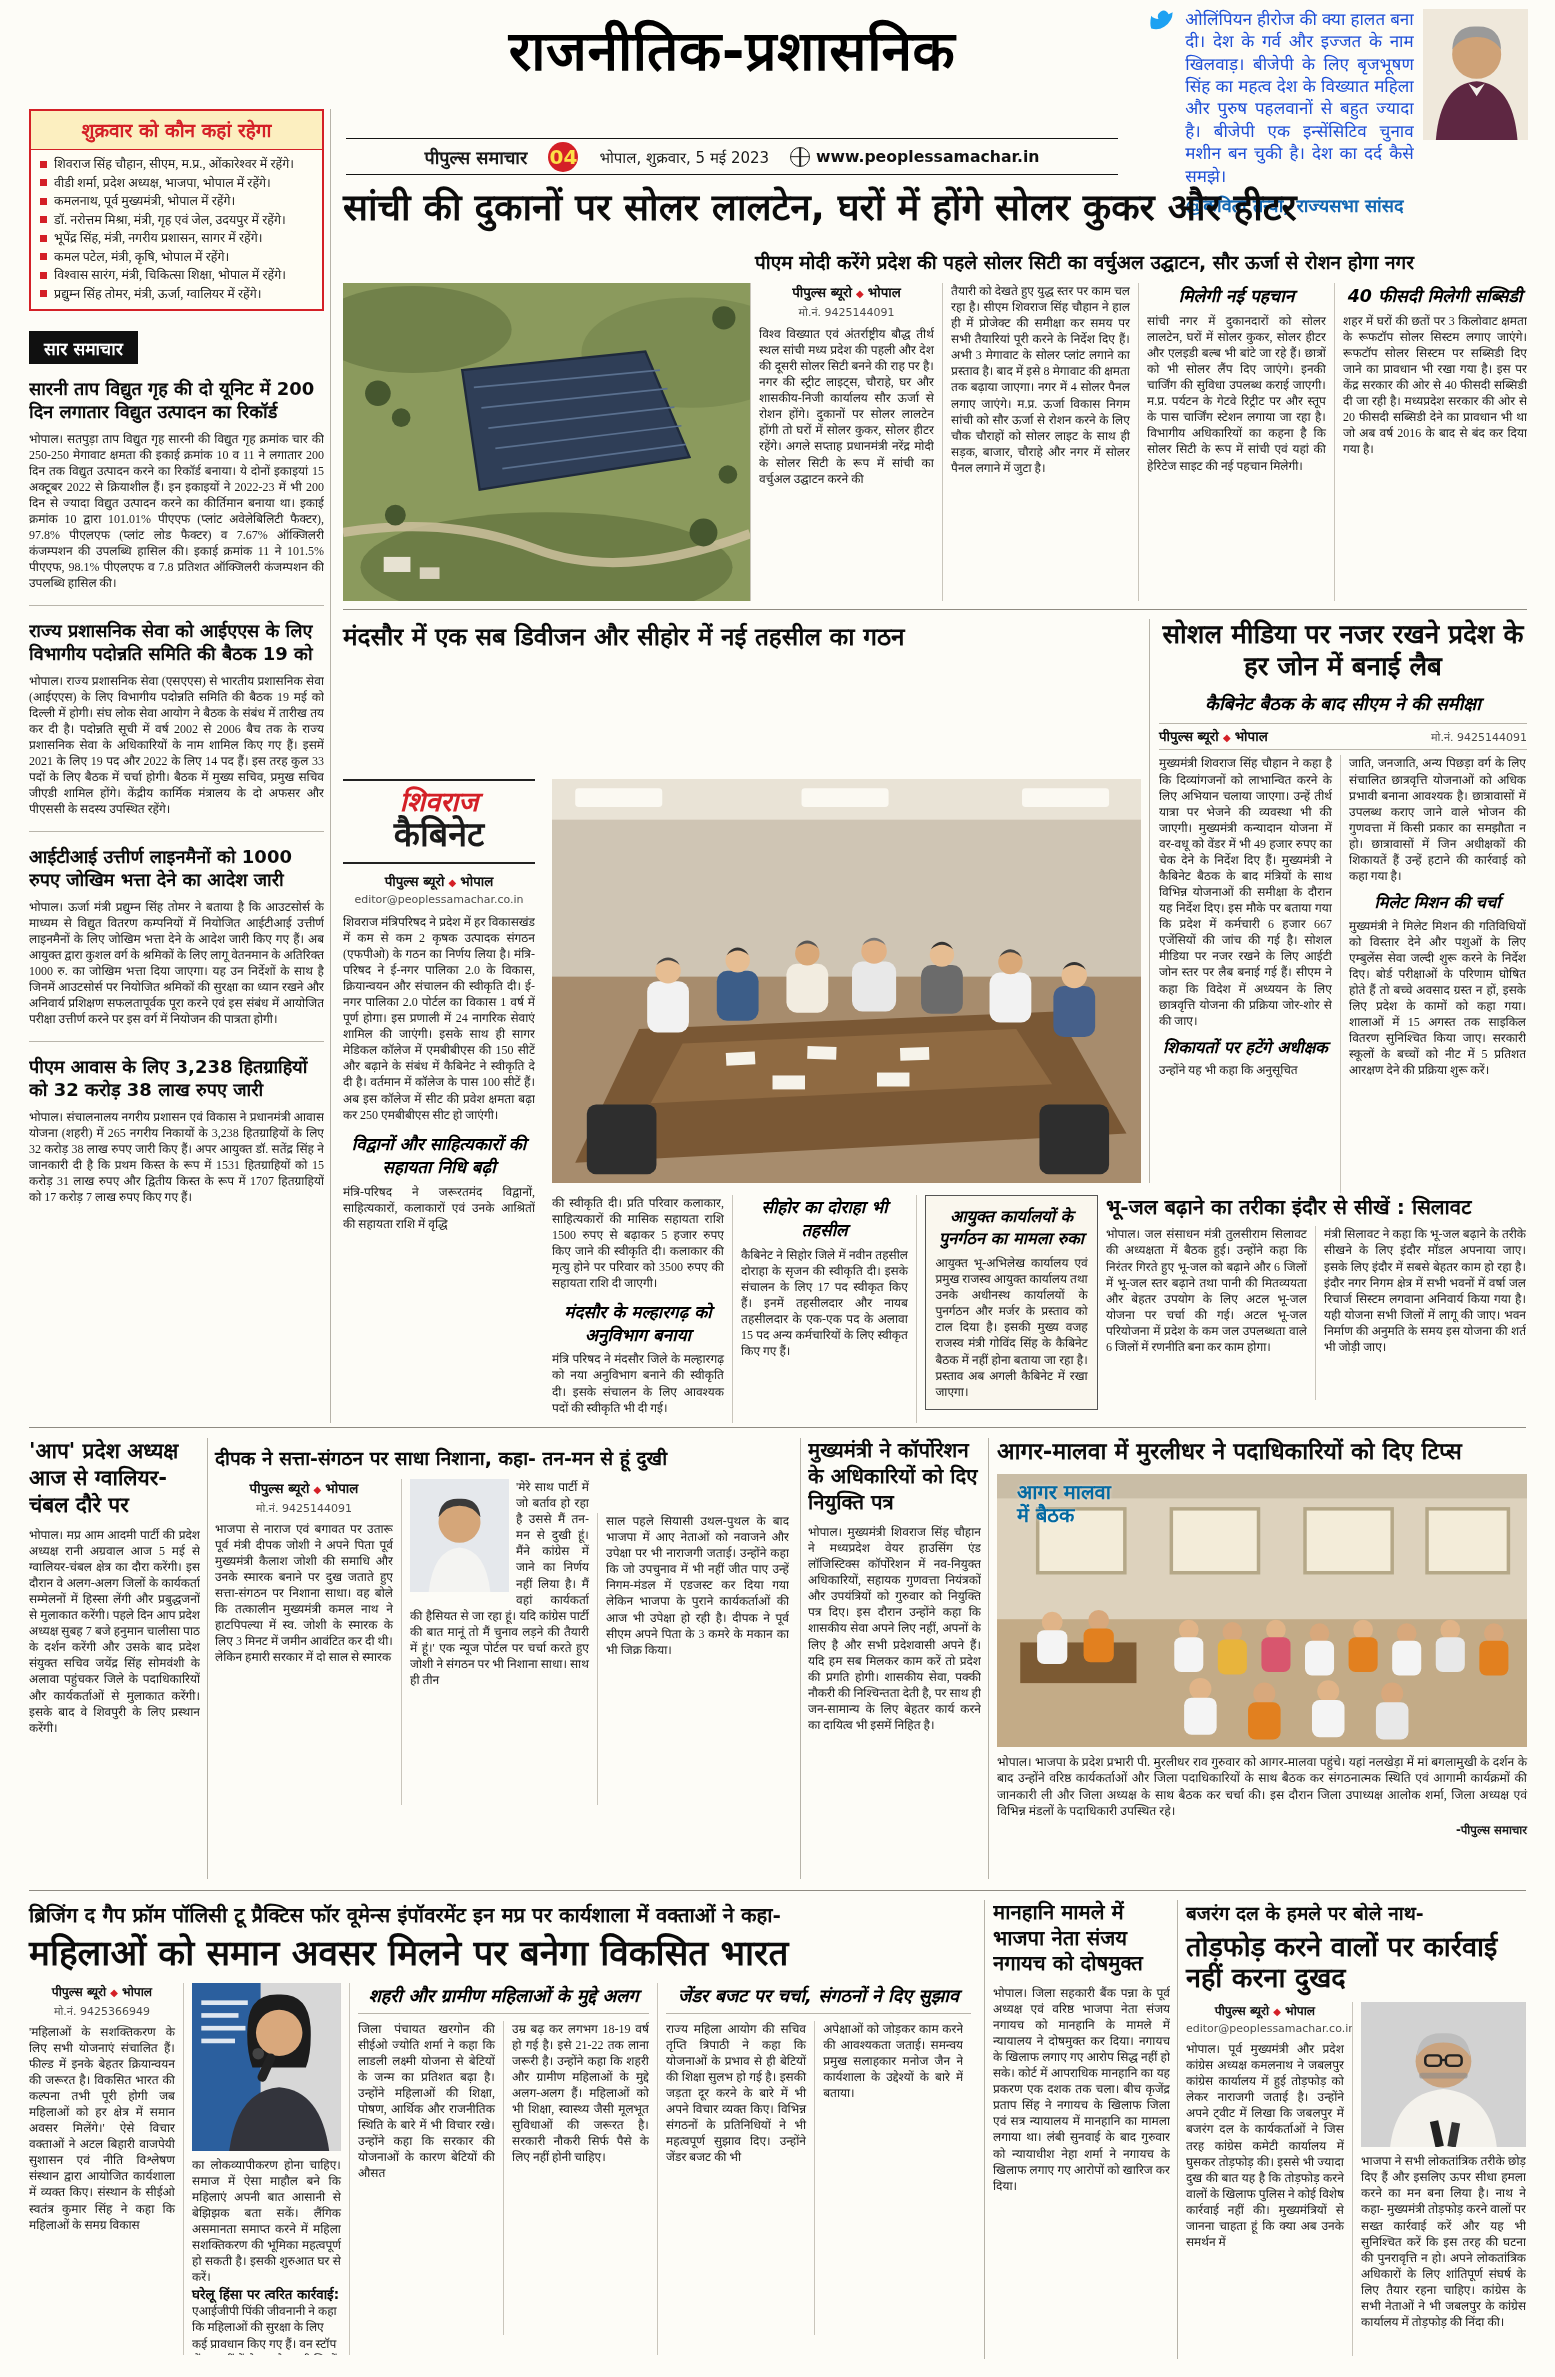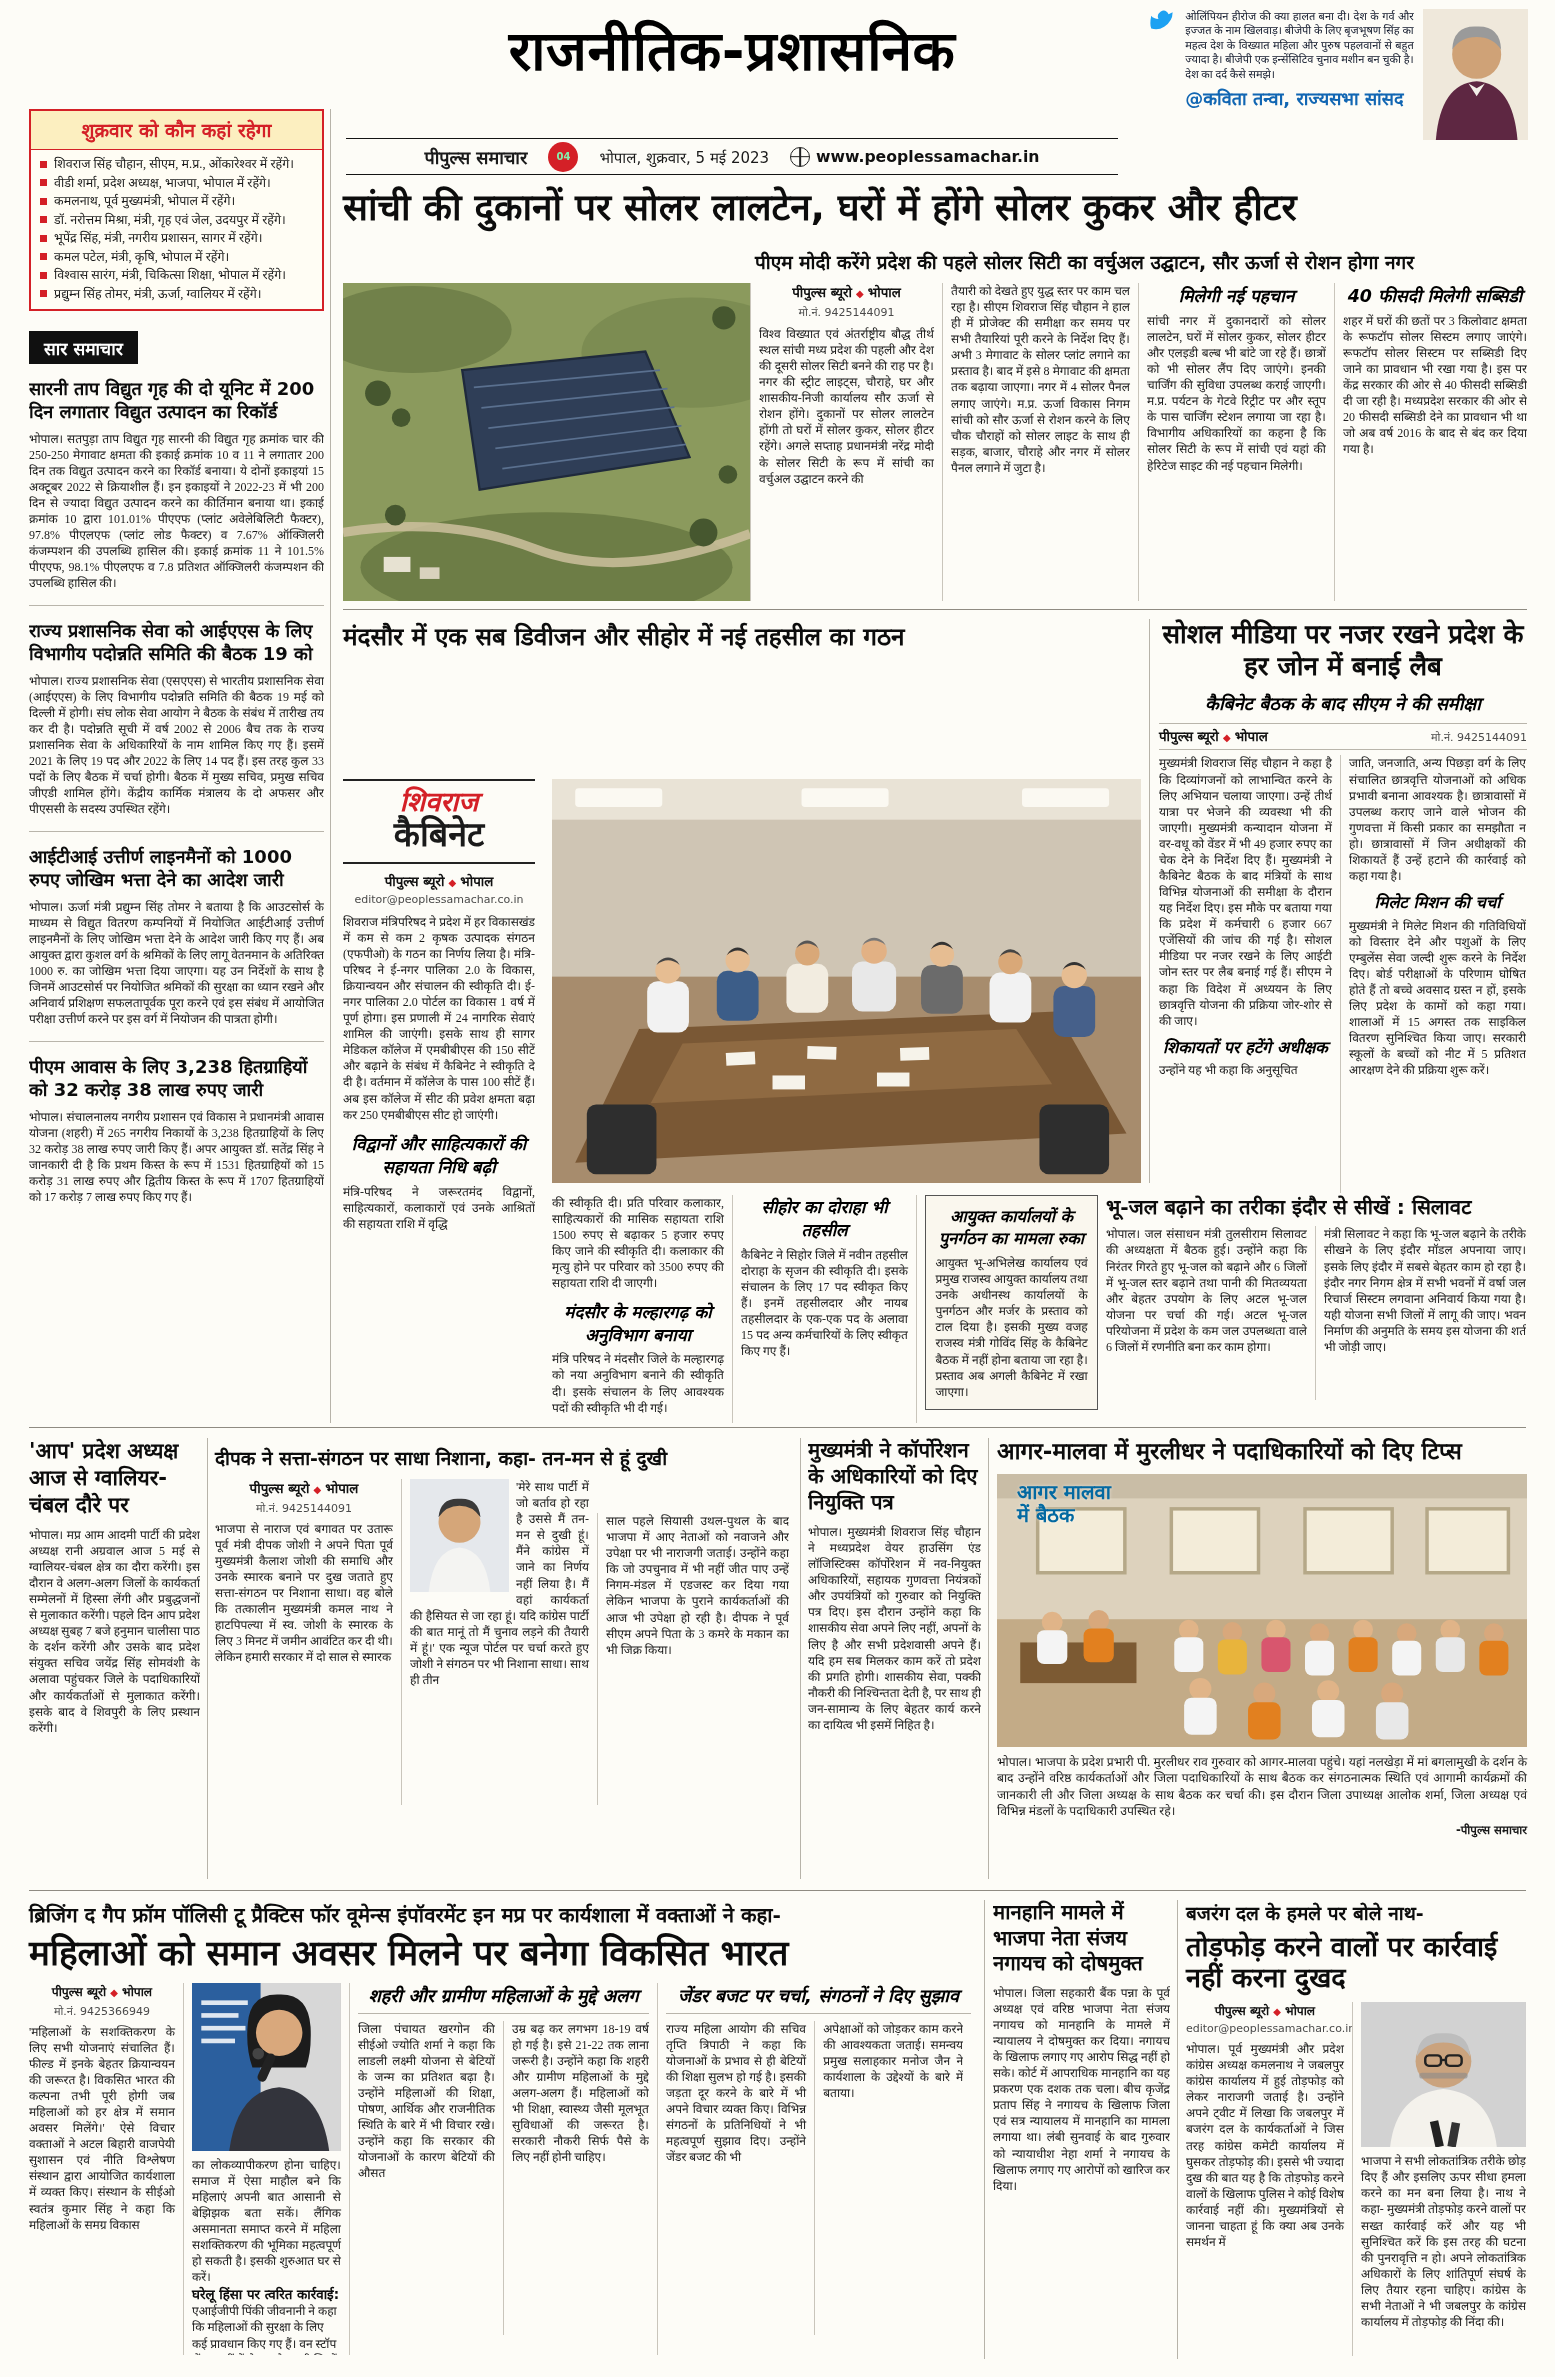--- a/index.html
+++ b/index.html
@@ -18,29 +18,29 @@
 .contact{font-size:11px;color:#4a4a4a;text-align:center;margin-top:2.9px;font-family:"DejaVu Sans","Liberation Sans",sans-serif;}
 .subc{font-family:"DejaVu Sans","Liberation Sans",sans-serif;font-weight:700;text-align:center;color:#000000;font-style:italic;}
 .vd{position:absolute;width:0.6px;background:#b7b3a9;}
 .hd{position:absolute;height:1.2px;background:#8f8b82;}
 .photo{position:relative;background:#cfcabc;overflow:hidden;}
 .photo svg{display:block;width:100%;height:100%;}
 
 .masthead{font-family:"DejaVu Sans","Liberation Sans",sans-serif;font-weight:800;font-size:55px;text-align:center;letter-spacing:0.6px;color:#000;}
 .dateline{display:flex;align-items:center;justify-content:center;gap:21px;border-top:1.7px solid #141414;border-bottom:1.7px solid #141414;}
 .dl-paper{font-family:"DejaVu Sans",sans-serif;font-weight:800;font-size:18px;}
-.dl-circle{width:30px;height:30px;border-radius:50%;background:#d42027;color:#86efac;font-family:"DejaVu Sans",sans-serif;font-weight:800;font-size:10px;display:flex;align-items:center;justify-content:center;}
+.dl-circle{width:30px;height:30px;border-radius:50%;background:#d42027;color:#fde047;font-family:"DejaVu Sans",sans-serif;font-weight:800;font-size:20px;display:flex;align-items:center;justify-content:center;}
 .dl-date{font-size:15px;font-family:"DejaVu Sans",sans-serif;}
 .dl-url{font-family:"DejaVu Sans",sans-serif;font-weight:700;font-size:15.7px;display:flex;align-items:center;gap:5.8px;color:#111;text-decoration:none;}
 .globe{width:20px;height:20px;border:1.7px solid #222;border-radius:50%;position:relative;display:inline-block;}
 .globe:before{content:"";position:absolute;left:50%;top:0;bottom:0;width:1.7px;background:#222;transform:translateX(-50%);}
 .globe:after{content:"";position:absolute;top:50%;left:0;right:0;height:1.7px;background:#222;transform:translateY(-50%);}
 
 .tweet{display:flex;gap:9.3px;}
-.tweet-text{font-size:11px;line-height:1.32;text-align:justify;color:#0f172a;}
+.tweet-text{font-size:17px;line-height:1.32;text-align:justify;color:#1d4ed8;}
 .tweet-handle{color:#1166b3;font-family:"DejaVu Sans",sans-serif;font-weight:700;font-size:18px;margin-top:5px;}
 
 .schedule{border:2.3px solid #d42027;background:#fffdf4;}
 .schedule-title{background:#fcefc0;color:#d42027;font-family:"DejaVu Sans",sans-serif;font-weight:800;font-size:19px;text-align:center;padding:5.8px 3.5px;border-bottom:1.2px solid #d42027;}
 .schedule ul{list-style:none;padding:5.8px 8.1px;}
 .schedule li{font-size:12.5px;line-height:1.48;padding-left:15px;position:relative;}
 .schedule li .bullet{position:absolute;left:1.2px;top:5.2px;width:7px;height:7px;background:#d42027;display:inline-block;}
 .briefs-label{display:inline-block;background:#101010;color:#fff;font-family:"DejaVu Sans",sans-serif;font-weight:800;font-size:17.4px;padding:4.6px 15px;}
 .brief{padding:14px 0;border-bottom:0.6px solid #b9b5ab;}
 .brief h3{font-size:18px;line-height:1.26;margin-bottom:7px;}

